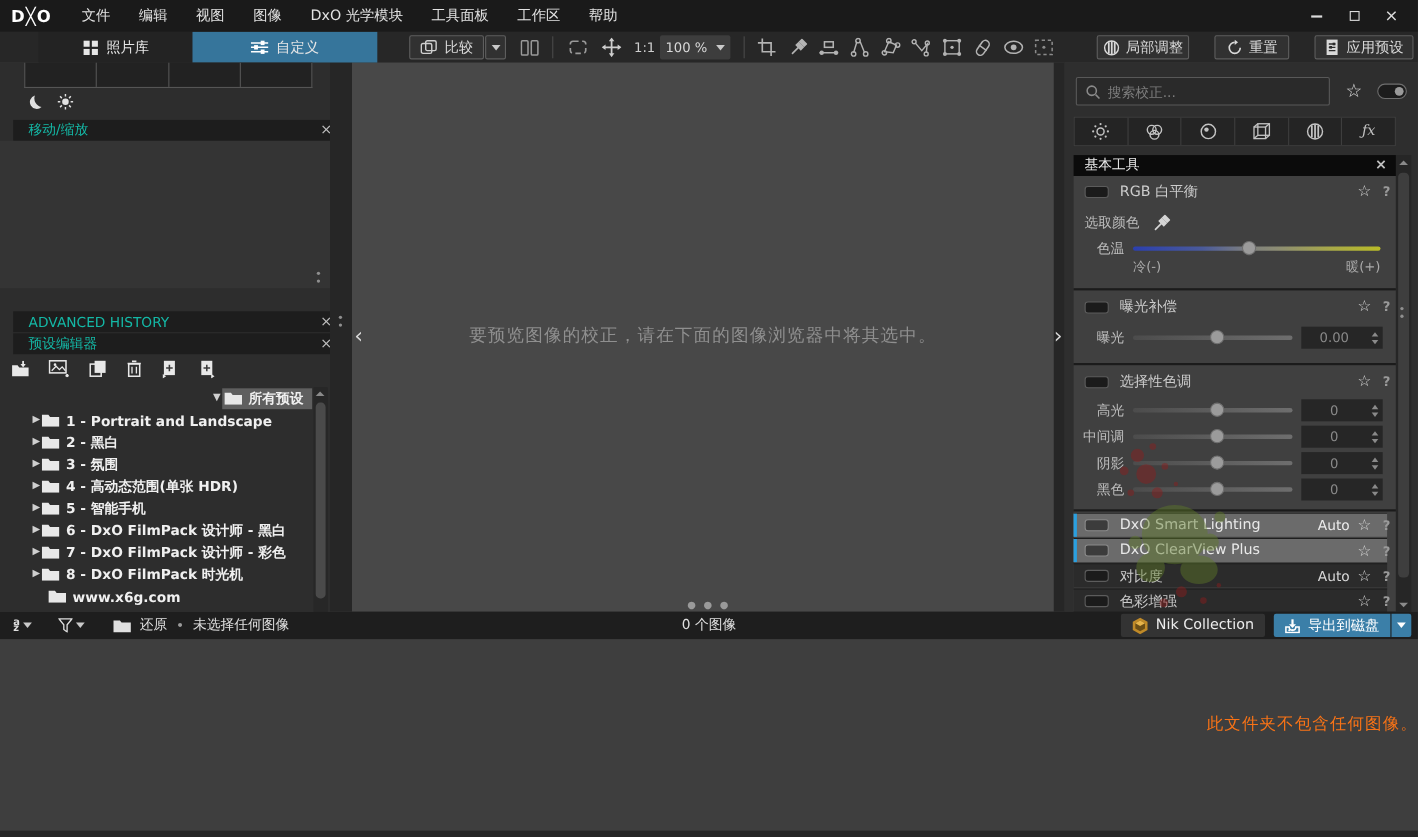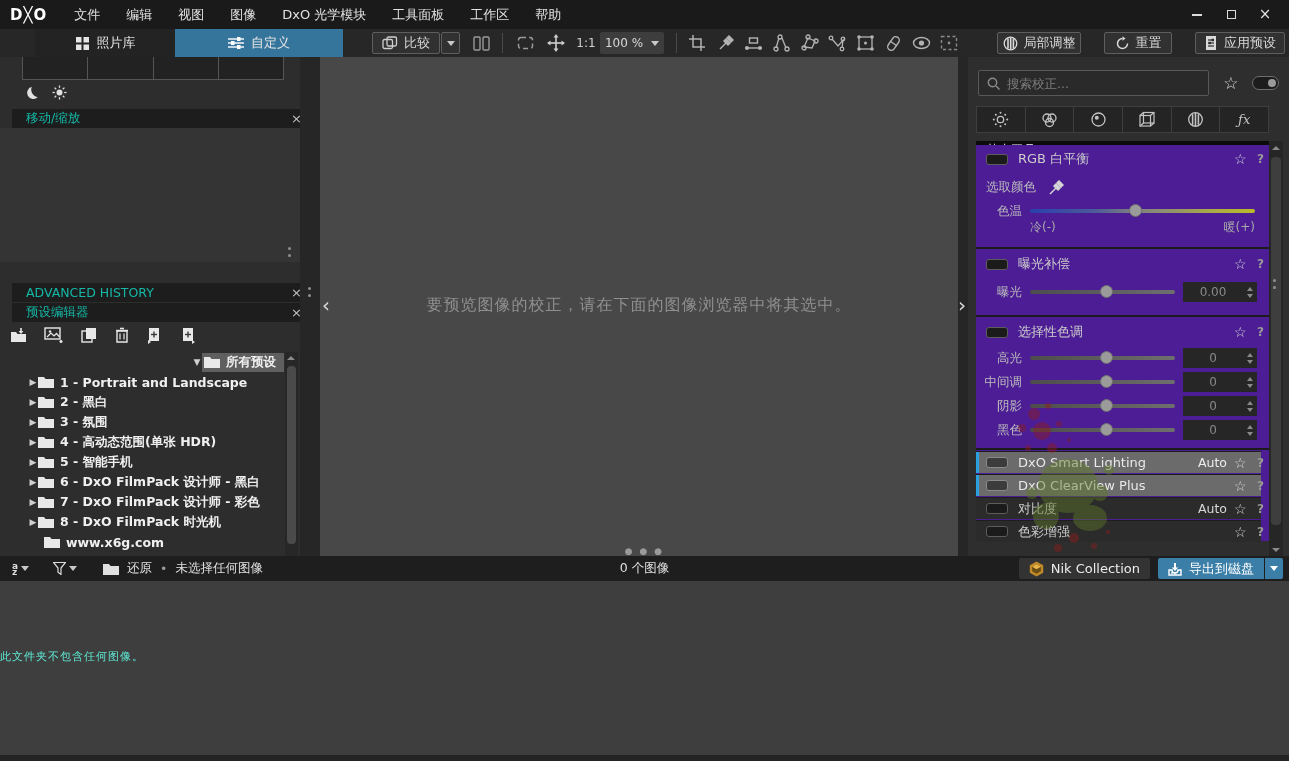--- a/index.html
+++ b/index.html
@@ -88,21 +88,21 @@
   #wp-toggle i { position:absolute; right:2px; top:2px; width:8px; height:8px; border-radius:50%; background:#9a9a9a; }
 
   #tab-strip { position:absolute; left:8px; top:49px; width:293px; height:27px; display:flex; border:1px solid #3e3e3e; background:#242424; }
   #tab-strip .rtab { flex:1; border-right:1px solid #3e3e3e; display:flex; align-items:center; justify-content:center; cursor:pointer; color:#c3c3c3; }
   #tab-strip .rtab:last-child { border-right:none; }
   .fx-glyph::before { content:"ƒx"; font-style:italic; font-size:13px; font-family:"DejaVu Serif",serif; }
 
   #section-hdr { position:absolute; left:8px; top:84px; width:293px; height:19px; background:#0b0b0b; display:flex; align-items:center; padding:0 8px 0 10px; color:#ececec; font-size:12.5px; }
   #section-hdr .x { margin-left:auto; font-weight:bold; }
 
-  #rp-content { position:absolute; left:8px; top:88px; width:293px; height:396px; background:#4c1d95; }
+  #rp-content { position:absolute; left:8px; top:103px; width:293px; height:396px; background:#404040; }
   .sec-div { position:absolute; left:0; width:293px; height:2px; background:#1b1b1b; }
   .tool-hdr-row { position:absolute; left:0; width:293px; height:18px; display:flex; align-items:center; }
   .chk { width:22px; height:11px; background:#1b1b1b; border:1px solid #5c5c5c; border-radius:3px; margin-left:10px; flex:none; cursor:pointer; }
   .tool-hdr-row .tlabel { margin-left:10px; color:#cccccc; font-size:13px; }
   .tool-hdr-row .star { position:absolute; left:258px; }
   .tool-hdr-row .help { position:absolute; left:281px; }
 
   .slider { position:relative; height:4px; border-radius:2px; background:linear-gradient(to right,#4c4c4c,#6e6e6e); }
   .slider .knob { position:absolute; top:-5px; width:13px; height:13px; border-radius:50%; background:#9b9b9b; border:1px solid #6f6f6f; cursor:pointer; }
   .slide-row { position:absolute; left:0; width:293px; height:20px; }
@@ -137,21 +137,21 @@
   #fs-dots { position:absolute; left:0; top:-10px; width:100%; text-align:center; color:#9a9a9a; font-size:9px; letter-spacing:2px; }
   #fs-right { margin-left:auto; display:flex; align-items:center; gap:8px; padding-right:6px; }
   #nik-btn { height:21px; background:#333333; border-radius:2px; display:flex; align-items:center; gap:7px; padding:0 10px; color:#ececec; font-size:13px; cursor:pointer; }
   #export-group { display:flex; gap:1px; }
   #export-btn { height:21px; background:#3b7fa8; border-radius:2px 0 0 2px; display:flex; align-items:center; gap:7px; padding:0 10px; color:#ffffff; font-size:13px; cursor:pointer; }
   #export-dd { width:18px; height:21px; background:#3b7fa8; border-radius:0 2px 2px 0; display:flex; align-items:center; justify-content:center; cursor:pointer; }
   #export-dd .caret-down { border-top-color:#ffffff; }
 
   
   #browser { position:absolute; left:0; top:581px; width:1289px; height:174px; background:#3e3e3e; z-index:4; }
-  #browser-msg { position:absolute; left:0; top:68px; width:100%; text-align:left; color:#5eead4; font-size:11px; letter-spacing:1px; }
+  #browser-msg { position:absolute; left:0; top:68px; width:100%; text-align:right; color:#f97316; font-size:15px; letter-spacing:1px; }
   #bottom-strip { position:absolute; left:0; top:755px; width:1289px; height:6px; background:#242424; z-index:4; }
 </style>
 </head>
 <body>
 
 <div id="titlebar">
   <span id="logo">D╳O</span>
   <span class="menu-item">文件</span>
   <span class="menu-item">编辑</span>
   <span class="menu-item">视图</span>

